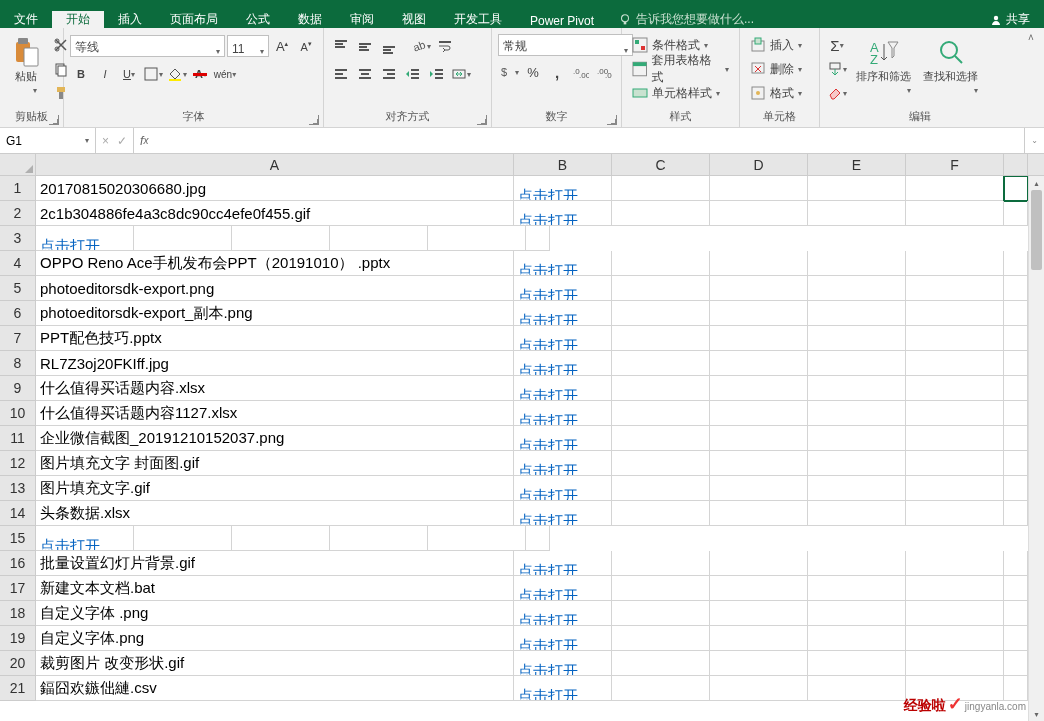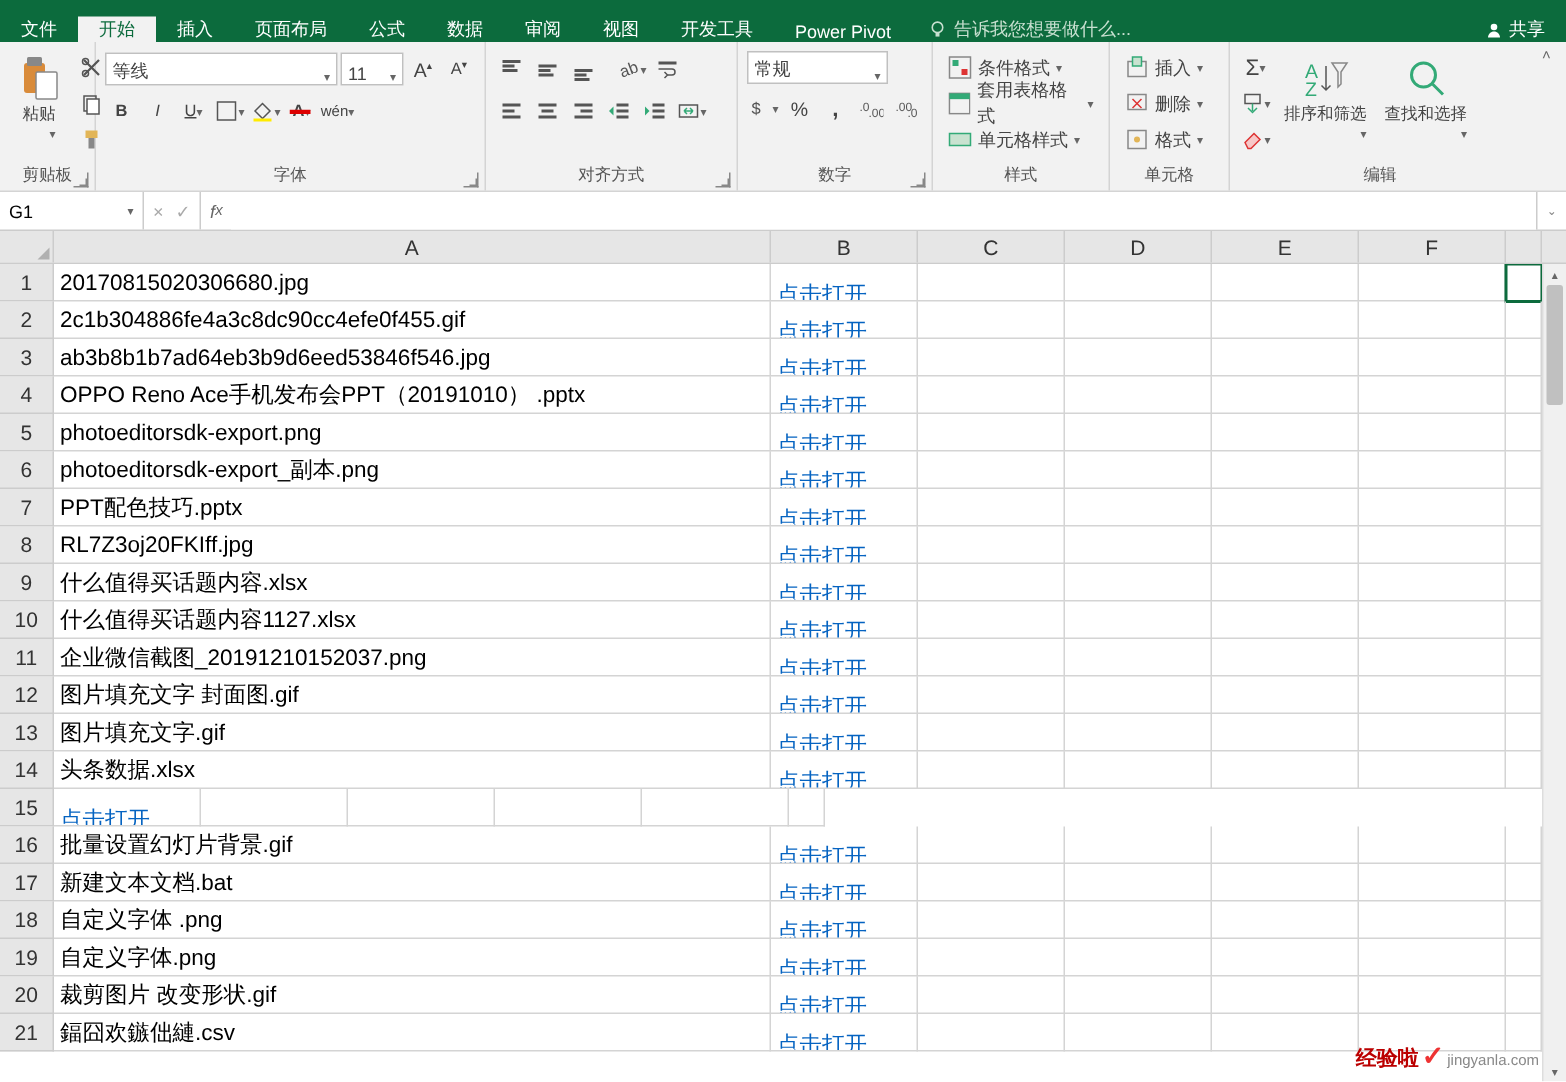--- a/index.html
+++ b/index.html
@@ -279,21 +279,21 @@
             </svg>
             <span class="drop-arrow">▾</span>
           </div>
       </div>
     </div>
     <div class="group-label"><span>对齐方式</span><span class="dlauncher"></span></div>
   </div>
 
   <div class="group" style="width:130px">
     <div class="group-body" style="flex-direction:column;gap:4px;width:100%">
-      <div class="sel" style="width:94px">
+      <div class="sel" style="width:135px">
           <span>常规</span>
           <span class="arrow">▾</span>
         </div>
       <div class="mini-row">
         <div class="mini">
             <svg viewBox="0 0 16 16">
               <text x="2" y="12" font-size="11" fill="#555">$</text>
             </svg>
             <span class="drop-arrow">▾</span>
           </div>
@@ -478,21 +478,20 @@
           <span class="link">点击打开</span>
         </div>
         <div class="cell wC"></div>
         <div class="cell wD"></div>
         <div class="cell wE"></div>
         <div class="cell wF"></div>
         <div class="cell wG"></div>
       </div>
       <div class="row">
         <div class="rh">3</div>
-        <div class="cell wA">ab3b8b1b7ad64eb3b9d6eed53846f546.jpg</div>
         <div class="cell wB">
           <span class="link">点击打开</span>
         </div>
         <div class="cell wC"></div>
         <div class="cell wD"></div>
         <div class="cell wE"></div>
         <div class="cell wF"></div>
         <div class="cell wG"></div>
       </div>
       <div class="row">

